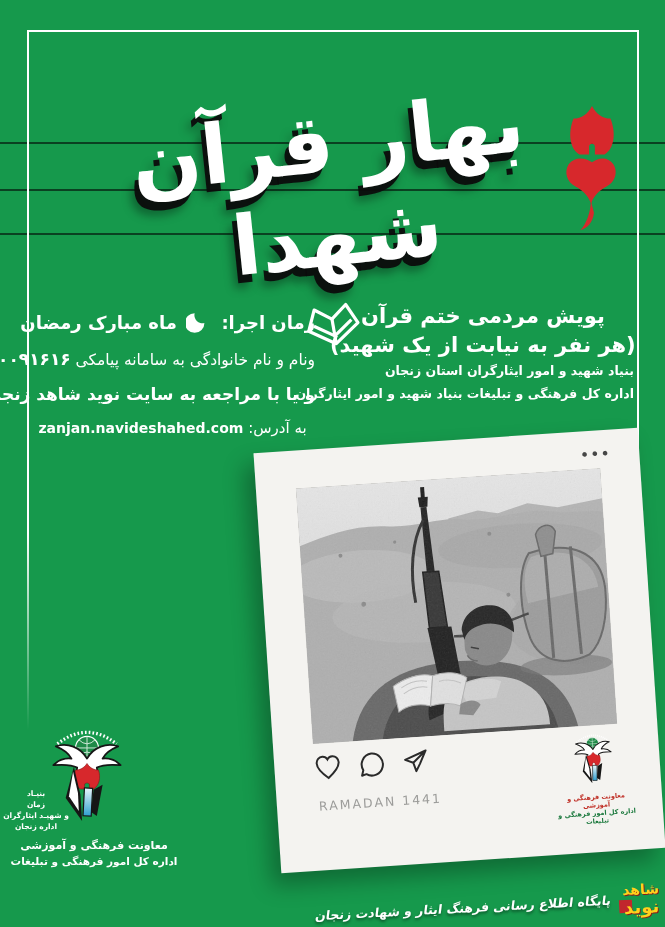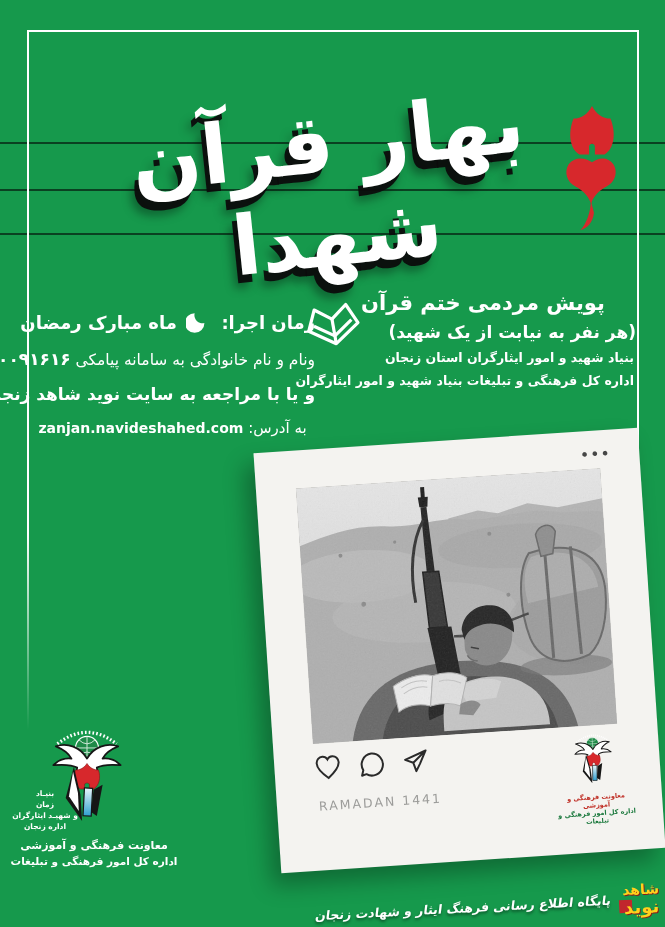--- a/index.html
+++ b/index.html
@@ -20,22 +20,22 @@
 
   
   .title{position:absolute;z-index:3;top:96px;left:45px;width:575px;text-align:center;direction:rtl;
          color:#fff;font-size:82px;font-weight:bold;line-height:1.15;transform:rotate(-6deg);
          text-shadow:-5px 8px 0 rgba(12,12,12,.95),-9px 13px 10px rgba(0,0,0,.35);}
 
   .tulip{position:absolute;z-index:3;left:556px;top:104px;width:72px;height:136px;}
 
   
   .right-block{position:absolute;z-index:3;top:288px;left:330px;width:306px;direction:rtl;color:#fff;}
-  .rb-heading{font-size:21px;font-weight:bold;line-height:30px;text-align:center;}
-  .rb-sub{font-size:17px;font-weight:bold;line-height:28px;text-align:right;}
+  .rb-heading{font-size:21px;font-weight:bold;line-height:30px;text-align:center;margin-top:13px;}
+  .rb-sub{font-size:21px;font-weight:bold;line-height:28px;text-align:left;}
   .rb-org{font-size:12.5px;font-weight:bold;line-height:23px;text-align:right;padding-right:2px;white-space:nowrap;}
 
   .book-icon{position:absolute;z-index:3;left:303px;top:296px;width:60px;height:58px;transform:rotate(-10deg);}
 
   
   .left-block{position:absolute;z-index:3;top:304px;left:30px;width:285px;direction:rtl;color:#fff;text-align:center;}
   .left-block>div{white-space:nowrap;}
   .lb1{font-size:18px;font-weight:bold;line-height:38px;text-align:center;}
   .lb2{font-size:15.5px;line-height:34px;}
   .lb2 b,.lb5 .url{font-weight:bold;}
@@ -57,21 +57,21 @@
   .actions svg{width:27px;height:27px;}
   .caption{position:absolute;left:42px;top:349px;color:#9c9c9a;font-size:12.5px;letter-spacing:2px;}
   .mini-logo{position:absolute;right:24px;top:296px;width:84px;text-align:center;}
   .mini-logo svg{width:46px;height:62px;}
   .mini-cap{direction:rtl;font-weight:bold;line-height:8px;}
   .mini-cap.c1{font-size:6.5px;color:#c03229;}
   .mini-cap.c2{font-size:6.5px;color:#1d7a3f;}
 
   
   .emblem-big{position:absolute;z-index:5;left:46px;top:716px;width:82px;height:118px;}
-  .emblem-side{position:absolute;z-index:5;left:12px;top:788px;width:66px;color:#fff;font-size:7.5px;
+  .emblem-side{position:absolute;z-index:5;left:3px;top:788px;width:66px;color:#fff;font-size:7.5px;
                line-height:11px;text-align:center;direction:rtl;font-weight:bold;}
   .emblem-cap{position:absolute;z-index:5;left:6px;top:838px;width:176px;color:#fff;text-align:center;direction:rtl;}
   .emblem-cap .l1{font-size:11px;font-weight:bold;line-height:16px;}
   .emblem-cap .l2{font-size:10.5px;font-weight:bold;line-height:15px;}
 
   
   .brand{position:absolute;z-index:6;right:-6px;bottom:4px;display:flex;align-items:center;direction:rtl;
          transform:rotate(-3deg);}
   .brand-logo{position:relative;width:60px;text-align:center;color:#ffd21c;font-weight:bold;line-height:17px;}
   .brand-logo .w1{font-size:14px;display:block;text-shadow:1px 1px 0 #8e1a1a;}

